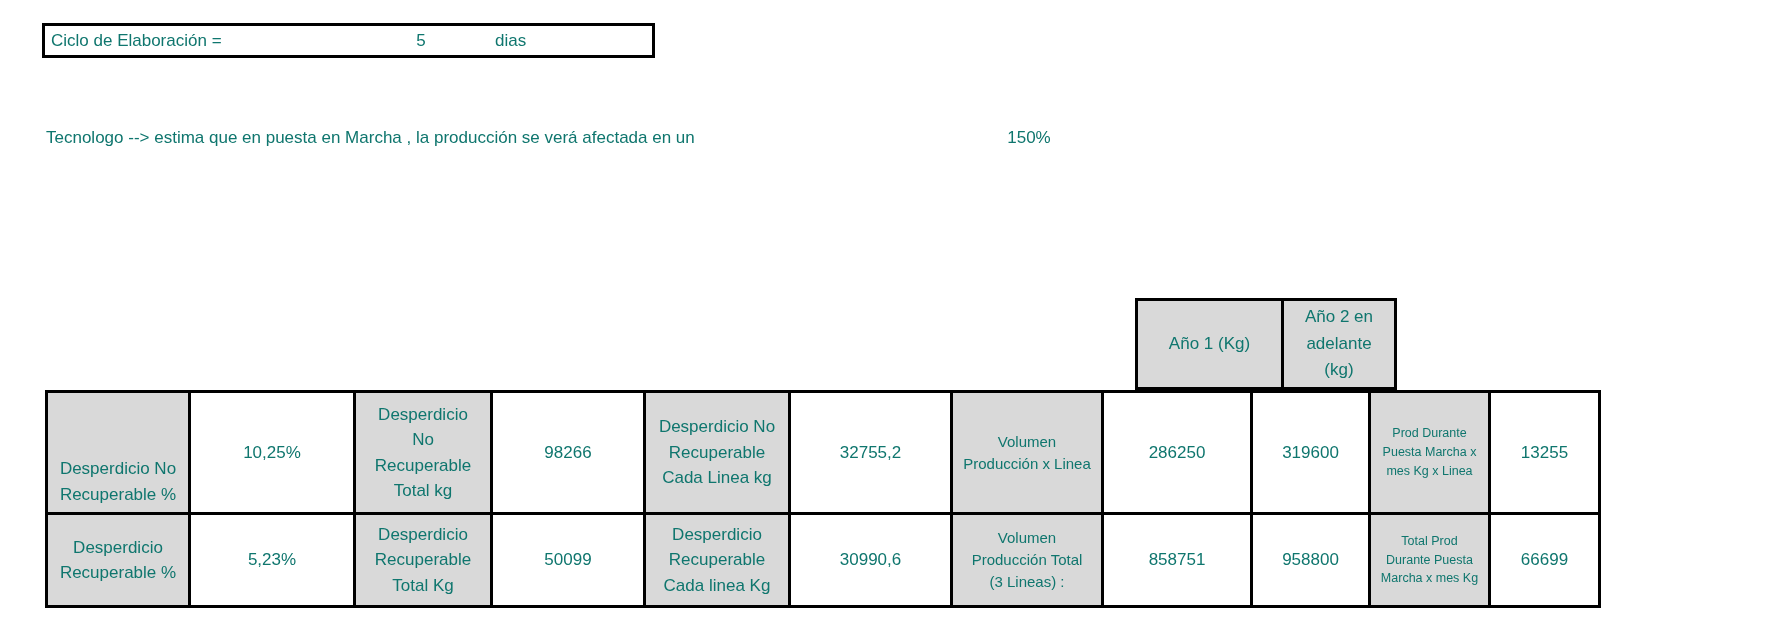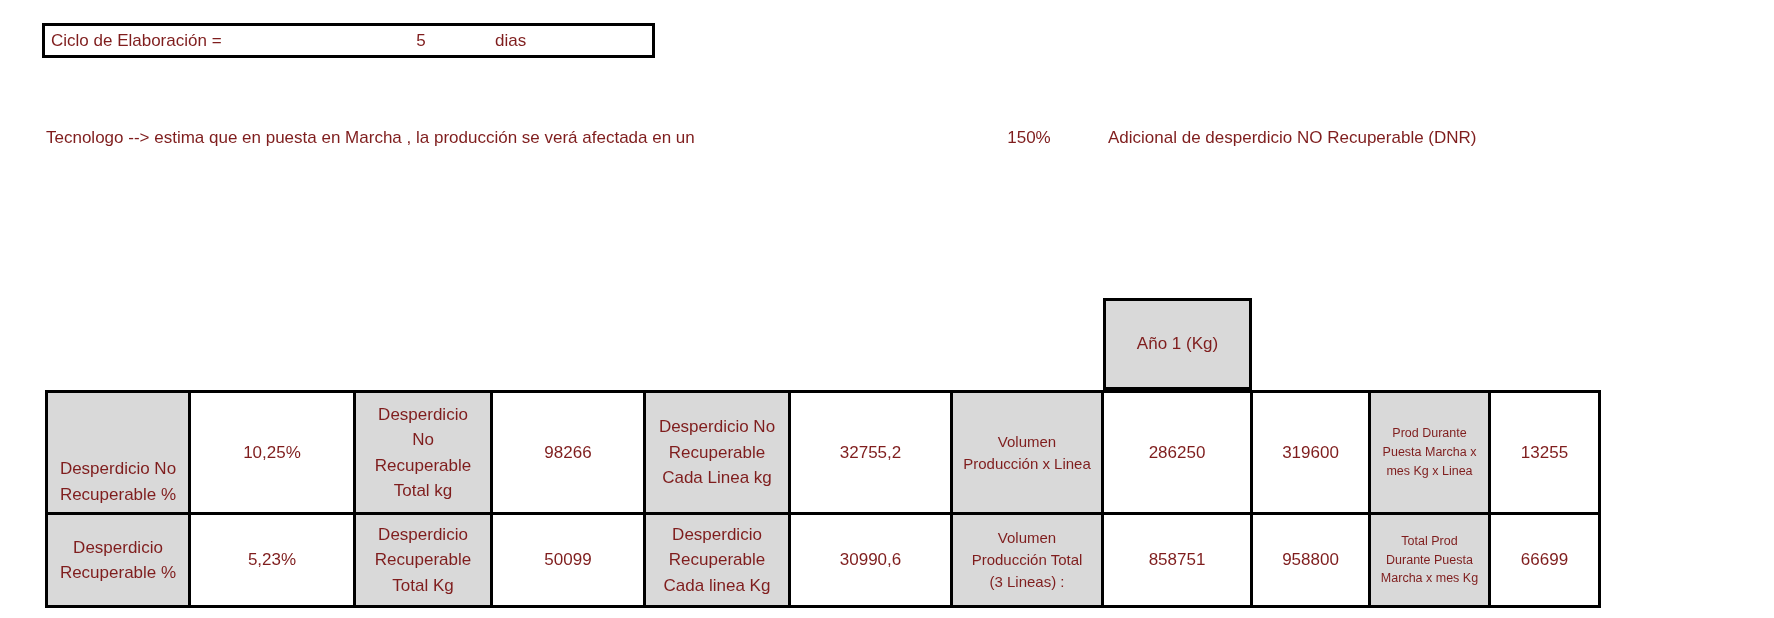--- a/index.html
+++ b/index.html
@@ -1,21 +1,21 @@
 <!DOCTYPE html>
 <html><head>
 <meta charset="utf-8">
 <style>
   html,body{margin:0;padding:0;background:#fff;}
   #canvas{
     position:relative;
     width:1774px;height:618px;
     background:#ffffff;
     font-family:"Liberation Sans", sans-serif;
-    color:#7f1d1d;
+    color:#0f766e;
     overflow:hidden;
   }
   
   .cycle-box{
     position:absolute;left:42px;top:23px;width:613px;height:35px;
     border:3px solid #000;box-sizing:border-box;background:#fff;
   }
   .cycle-box span{position:absolute;top:50%;transform:translateY(-50%);font-size:17px;white-space:nowrap;}
   .cycle-label{left:6px;}
   .cycle-value{left:326px;width:100px;text-align:center;}
@@ -33,21 +33,21 @@
     background:#d9d9d9;border:4px solid #000;box-sizing:border-box;
     display:flex;align-items:center;justify-content:center;
     text-align:center;font-size:17px;line-height:2.0;
     white-space:pre-line;padding:0 24px;
   }
   
   .year-headers{position:absolute;left:1103px;top:298px;display:flex;}
   .year-box{
     border:3px solid #000;background:#d9d9d9;box-sizing:border-box;height:92px;
     display:flex;align-items:center;justify-content:center;
-    text-align:center;font-size:17px;line-height:1.55;white-space:pre-line;
+    text-align:center;font-size:17px;line-height:1.55;white-space:pre-line;margin-left:32px;
   }
   .year-box.y1{width:149px;}
   .year-box.y2{width:116px;margin-left:-3px;}
   
   .waste-table{
     position:absolute;left:45px;top:390px;
     border-collapse:collapse;table-layout:fixed;width:1553px;
   }
   .waste-table td{
     border:3px solid #000;
@@ -69,25 +69,27 @@
 <div id="canvas">
 
   <div class="cycle-box">
     <span class="cycle-label">Ciclo de Elaboración =</span>
     <span class="cycle-value">5</span>
     <span class="cycle-unit">dias</span>
   </div>
 
   <span class="tec-text">Tecnologo --&gt; estima que en puesta en Marcha , la producción se verá afectada en un</span>
   <span class="tec-value">150%</span>
-  <span class="tec-suffix">Adicional de desperdicio NO Recuperable (DNR)</span>
 
 
   <div class="year-headers">
     <div class="year-box y1">Año 1 (Kg)</div>
+    <div class="year-box y2">Año 2 en
+adelante
+(kg)</div>
   </div>
 
   <table class="waste-table">
     <colgroup>
       <col style="width:143px">
         <col style="width:165px">
         <col style="width:137px">
       <col style="width:153px">
         <col style="width:145px">
         <col style="width:162px">

